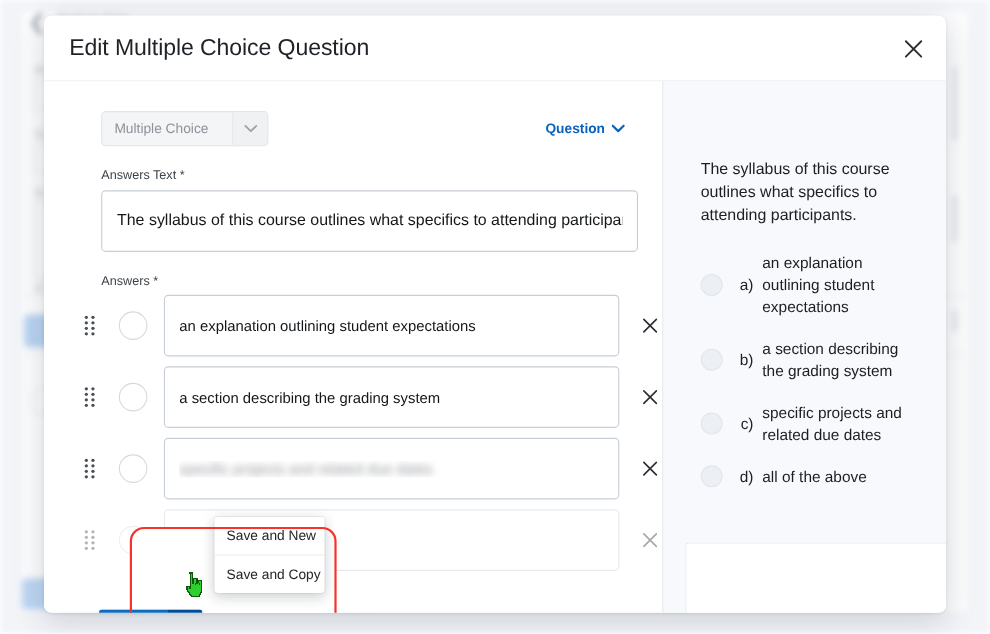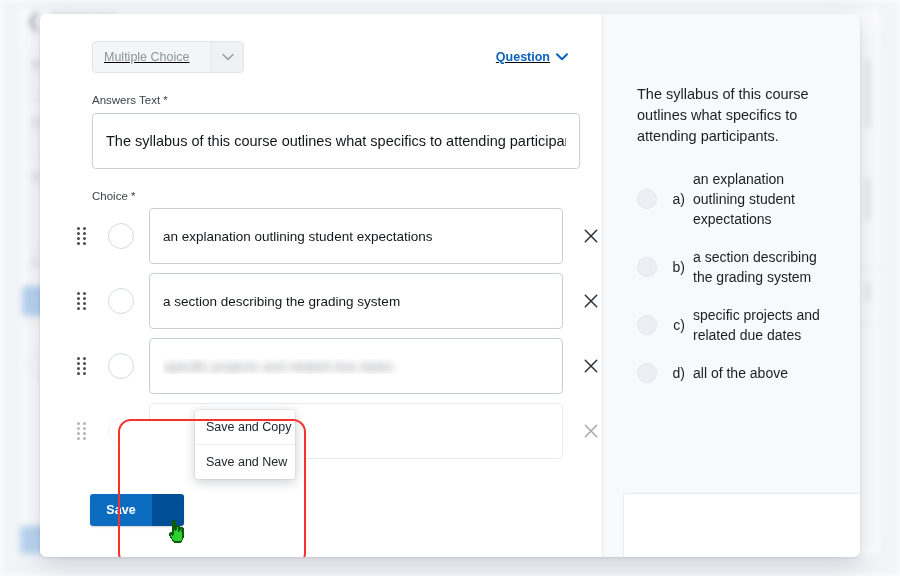--- a/index.html
+++ b/index.html
@@ -156,21 +156,20 @@
     position: relative;
     padding: 26px 0 0 0;
     background: #fff;
   }
 
   #type-row {
     display: flex;
     align-items: center;
     padding: 0 24px 0 52px;
     height: 34px;
-    text-decoration: underline;
   }
   #question-type-select {
     width: 152px; height: 32px;
     background: #f4f5f6;
     border: 1px solid #e1e4e8;
     border-radius: 4px;
     display: flex;
     align-items: stretch;
     overflow: hidden;
   }
@@ -447,20 +446,28 @@
   <div class="bg-scroll-tick" style="left:866px; top:282px; height:20px;"></div>
 
   <div id="bg-bottom-btn"></div>
   <div class="bg-bottom-ghost" style="left:142px; width:68px;"></div>
   <div class="bg-bottom-ghost" style="left:218px; width:68px;"></div>
   <div id="bg-bottom-oval"></div>
 </div>
 
 <div id="modal">
 
+  <div id="modal-header">
+    <div id="modal-title">Edit Multiple Choice Question</div>
+    <button id="close-button" aria-label="Close">
+      <svg width="17" height="17" viewBox="0 0 17 17" aria-hidden="true">
+        <path d="M1.5 1.5 L15.5 15.5 M15.5 1.5 L1.5 15.5" stroke="currentColor" stroke-width="1.7" stroke-linecap="round" fill="none"></path>
+      </svg>
+    </button>
+  </div>
 
   <div id="modal-body">
 
     <div id="editor-pane">
 
       <div id="type-row">
         <div id="question-type-select">
           <div id="question-type-value">Multiple Choice</div>
           <div id="question-type-arrow">
             <svg width="12" height="8" viewBox="0 0 12 8" aria-hidden="true">
@@ -474,21 +481,21 @@
             <svg width="12" height="8" viewBox="0 0 12 8" aria-hidden="true">
               <path d="M1 1.3 L6 6.2 L11 1.3" stroke="currentColor" stroke-width="2" fill="none" stroke-linecap="round" stroke-linejoin="round"></path>
             </svg>
           </span>
         </div>
       </div>
 
       <div class="field-label">Answers Text *</div>
       <input id="question-text-input" type="text" value="The syllabus of this course outlines what specifics to attending participants." placeholder="Question Text" style="">
 
-      <div class="field-label" id="answers-label">Choice *</div>
+      <div class="field-label" id="answers-label">Answers *</div>
 
       <div id="answers-list">
 
         <div class="answer-row">
           <div class="drag-handle">
             <span class="dots">
                 <i></i>
                 <i></i>
                 <i></i>
                 <i></i>
@@ -602,22 +609,22 @@
         </div>
       </div>
 
       <div id="preview-bottom-box"></div>
     </div>
 
     <div id="save-backing"></div>
 
     <div id="save-cluster">
       <div id="save-menu">
+        <div class="save-menu-item">Save and New</div>
         <div class="save-menu-item">Save and Copy</div>
-        <div class="save-menu-item">Save and New</div>
       </div>
       <div id="save-split">
         <button id="save-button">Save</button>
         <button id="save-dropdown-toggle" aria-label="More save options">
           
         </button>
       </div>
     </div>
 
     <div id="highlight-rect"></div>

